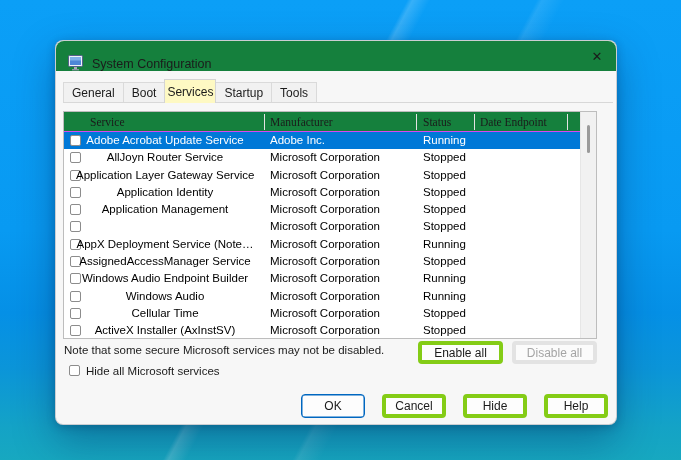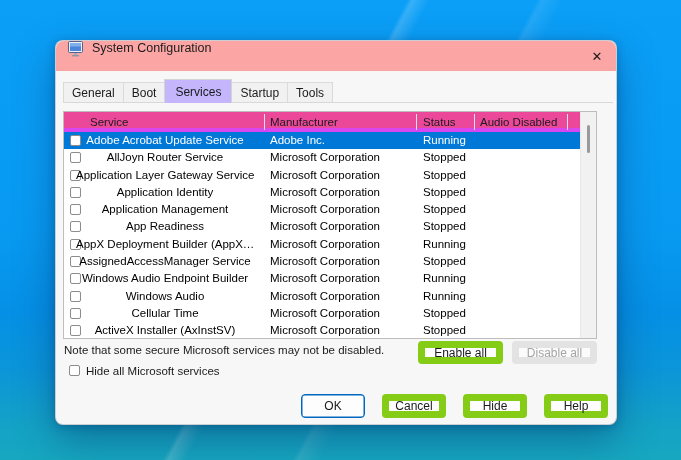--- a/index.html
+++ b/index.html
@@ -12,58 +12,58 @@
       linear-gradient(118deg, rgba(255,255,255,0) 58%, rgba(255,255,255,0.10) 58.6%, rgba(255,255,255,0) 61%),
       linear-gradient(180deg, #0b9ff7 0%, #089af2 50%, #0590e6 68%, #0b95d9 80%, #14a3c6 93%, #17a8c0 100%);
   }
   .dialog {
     position:absolute; left:55px; top:40px; width:562px; height:385px;
     background:#f7f7f7; border-radius:8px;
     box-shadow:0 16px 40px rgba(0,40,90,0.38), 0 2px 8px rgba(0,30,70,0.25);
     border:1px solid rgba(120,130,140,0.35);
   }
   
-  .titlebar { position:absolute; left:0; top:0; right:0; height:30px; background:#fca5a5;
-    border-radius:8px 8px 0 0; display:flex; align-items:flex-start; }
+  .titlebar { position:absolute; left:0; top:0; right:0; height:30px; background:#15803d;
+    border-radius:8px 8px 0 0; display:flex; align-items:flex-end; }
   .app-icon { width:17px; height:16px; margin-left:12px; }
   .title { margin-left:7px; font-size:12.5px; color:#1b1b1b; }
   .close-btn { position:absolute; right:10px; top:7px; width:18px; height:17px;
     display:flex; align-items:center; justify-content:center; font-size:13px; color:#1b1b1b; cursor:default; }
   
   .tabstrip { position:absolute; left:7px; top:37px; right:7px; height:24px;
     display:flex; align-items:flex-end; z-index:2; }
   .tab { height:20px; padding:0 8px; background:#f1f1f1; border:1px solid #dadada;
     border-bottom:none; font-size:12px; color:#1b1b1b; display:flex; align-items:center; margin-left:-1px; }
   .tab:first-child { margin-left:0; }
-  .tab.active { height:24px; background:#c4b5fd; border-color:#d4d4d4; z-index:3;
-    padding:0 10px; margin-bottom:-1px; }
+  .tab.active { height:24px; background:#fef9c3; border-color:#d4d4d4; z-index:3;
+    padding:0 2px; margin-bottom:-1px; }
   .pane-line { position:absolute; left:7px; top:61px; width:550px; border-top:1px solid #d8d8d8; }
   
   .listbox { position:absolute; left:7px; top:70px; width:534px; height:228px;
     background:#ffffff; border:1px solid #bdbdbd; overflow:hidden; font-size:11.5px; }
-  .lheader { position:relative; height:20px; background:#ec4899; border-bottom:4px solid #d946ef; color:#1b1b1b; }
+  .lheader { position:relative; height:20px; background:#15803d; border-bottom:1px solid #d946ef; color:#1b1b1b;font-family:Liberation Serif, serif; }
   .hcell { position:absolute; top:0; line-height:20px; }
   .h-service { left:26px; } .h-manu { left:206px; } .h-status { left:359px; } .h-date { left:416px; }
   .hsep { position:absolute; top:2px; height:16px; width:1px; background:#e3e3e3; }
   .rows { position:absolute; left:0; top:20px; right:16px; bottom:0; }
   .row { position:relative; height:17.3px; line-height:17.3px; color:#000; }
   .row .cell { position:absolute; top:0; white-space:nowrap; }
   .c-service { left:12px; width:178px; overflow:hidden;text-align:center; }
   .c-manu { left:206px; } .c-status { left:359px; }
   .row.selected { background:#0078d7; color:#ffffff; }
   .cb { position:absolute; left:6px; top:3px; width:11px; height:11px; background:#ffffff;
     border:1px solid #8c8c8c; border-radius:2px; }
   
   .vscroll { position:absolute; right:0; top:0; bottom:0; width:16px; background:#f1f1f1;
     border-left:1px solid #e6e6e6; }
   .vthumb { position:absolute; left:6px; top:13px; width:3px; height:28px; background:#9a9a9a; border-radius:2px; }
   
   .note { position:absolute; left:8px; top:303px; font-size:11.5px; color:#1b1b1b; }
   .btn { position:absolute; height:23px; font-size:12px; color:#1b1b1b; background:#fdfdfd;
-    border:7px solid #84cc16; border-radius:4px; display:flex; align-items:center; justify-content:center; }
+    border:4px solid #84cc16; border-radius:4px; display:flex; align-items:center; justify-content:center; }
   .btn-enable { left:362px; top:300px; width:85px; }
   .btn-disable { left:456px; top:300px; width:85px; color:#a5a5a5; background:#fbfbfb; border-color:#e3e3e3; }
   .hide-row { position:absolute; left:13px; top:324px; display:flex; align-items:flex-start; }
   .hide-cb { width:11px; height:11px; border:1px solid #8c8c8c; border-radius:2px; background:#fff; }
   .hide-label { margin-left:6px; font-size:11.5px; color:#1b1b1b; }
   
   .btn-bottom { top:353px; width:64px; height:24px; }
   .btn-ok { left:245px; border:1px solid #0067c0; box-shadow:inset 0 0 0 0.5px #0067c0; }
   .btn-cancel { left:326px; } .btn-apply { left:407px; } .btn-help { left:488px; }
 </style>
@@ -91,21 +91,21 @@
       <div class="tab">Startup</div>
       <div class="tab">Tools</div>
     </div>
   <div class="pane-line"></div>
 
   <div class="listbox">
     <div class="lheader">
       <span class="hcell h-service">Service</span>
       <span class="hcell h-manu">Manufacturer</span>
       <span class="hcell h-status">Status</span>
-      <span class="hcell h-date">Audio Disabled</span>
+      <span class="hcell h-date">Date Endpoint</span>
       <span class="hsep" style="left:200px"></span>
       <span class="hsep" style="left:352px"></span>
       <span class="hsep" style="left:410px"></span>
       <span class="hsep" style="left:503px"></span>
     </div>
     <div class="rows">
         <div class="row selected">
     <span class="cb"></span>
     <span class="cell c-service">Adobe Acrobat Update Service</span>
     <span class="cell c-manu">Adobe Inc.</span>
@@ -130,27 +130,26 @@
     <span class="cell c-status">Stopped</span>
   </div>
         <div class="row">
     <span class="cb"></span>
     <span class="cell c-service">Application Management</span>
     <span class="cell c-manu">Microsoft Corporation</span>
     <span class="cell c-status">Stopped</span>
   </div>
         <div class="row">
     <span class="cb"></span>
-    <span class="cell c-service">App Readiness</span>
-    <span class="cell c-manu">Microsoft Corporation</span>
-    <span class="cell c-status">Stopped</span>
-  </div>
-        <div class="row">
-    <span class="cb"></span>
-    <span class="cell c-service">AppX Deployment Builder (AppX…</span>
+    <span class="cell c-manu">Microsoft Corporation</span>
+    <span class="cell c-status">Stopped</span>
+  </div>
+        <div class="row">
+    <span class="cb"></span>
+    <span class="cell c-service">AppX Deployment Service (Note…</span>
     <span class="cell c-manu">Microsoft Corporation</span>
     <span class="cell c-status">Running</span>
   </div>
         <div class="row">
     <span class="cb"></span>
     <span class="cell c-service">AssignedAccessManager Service</span>
     <span class="cell c-manu">Microsoft Corporation</span>
     <span class="cell c-status">Stopped</span>
   </div>
         <div class="row">

